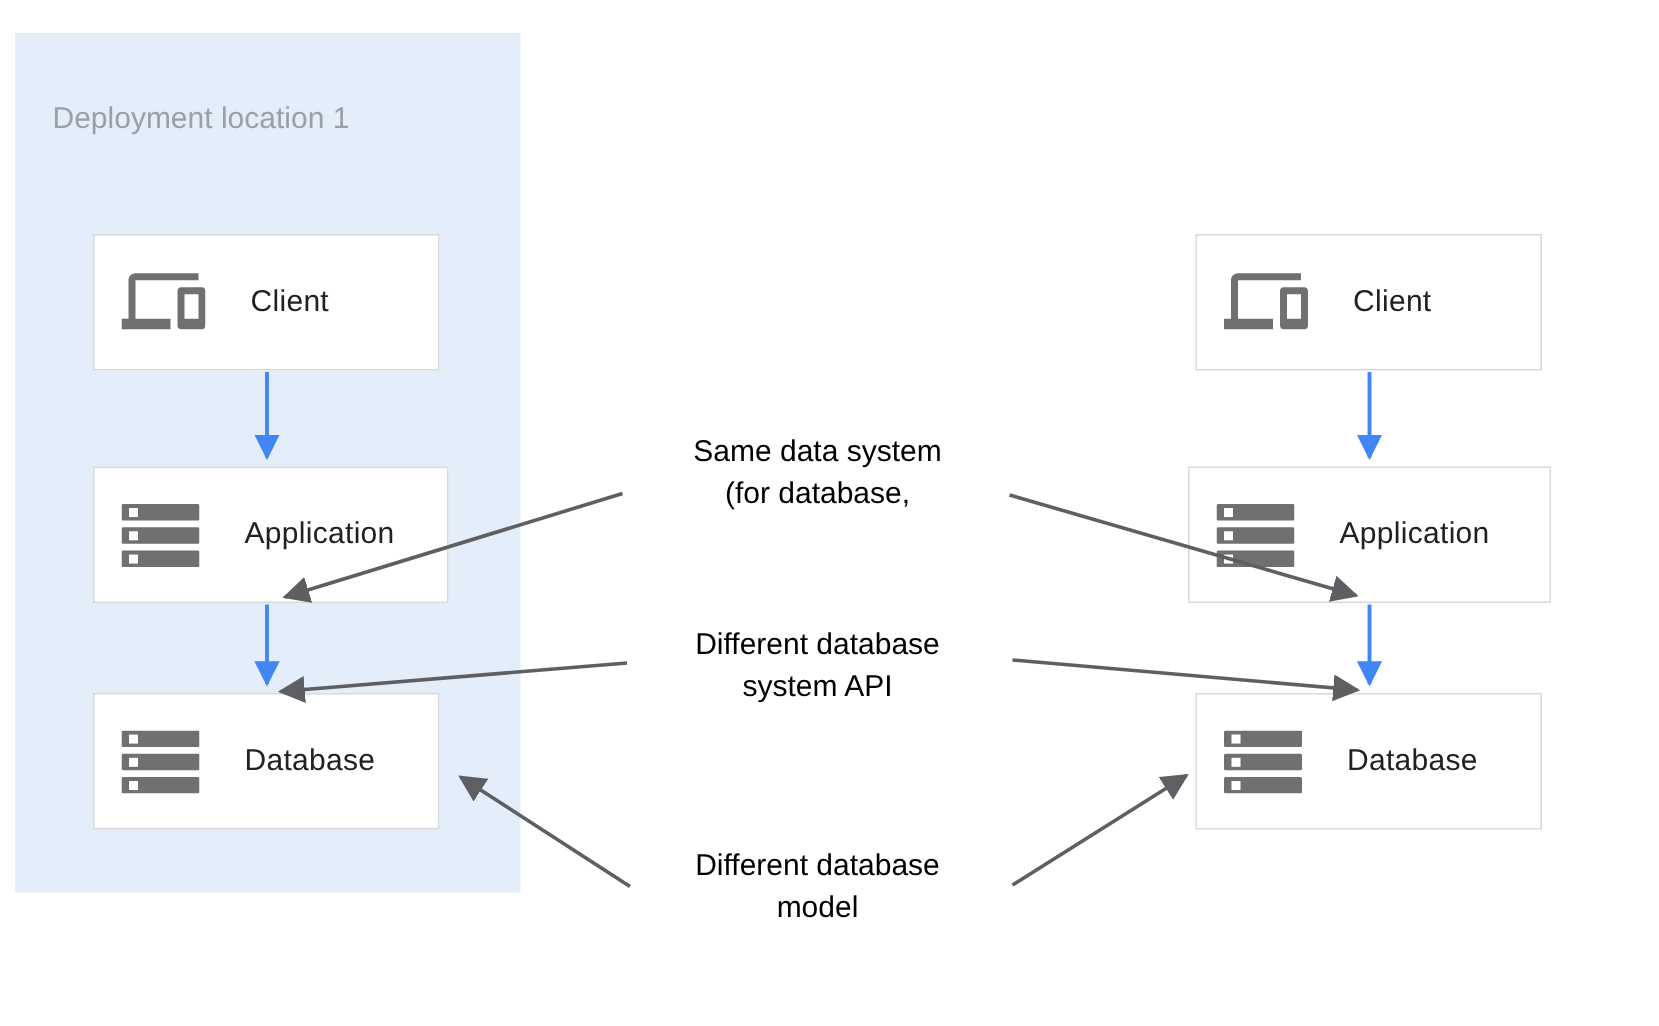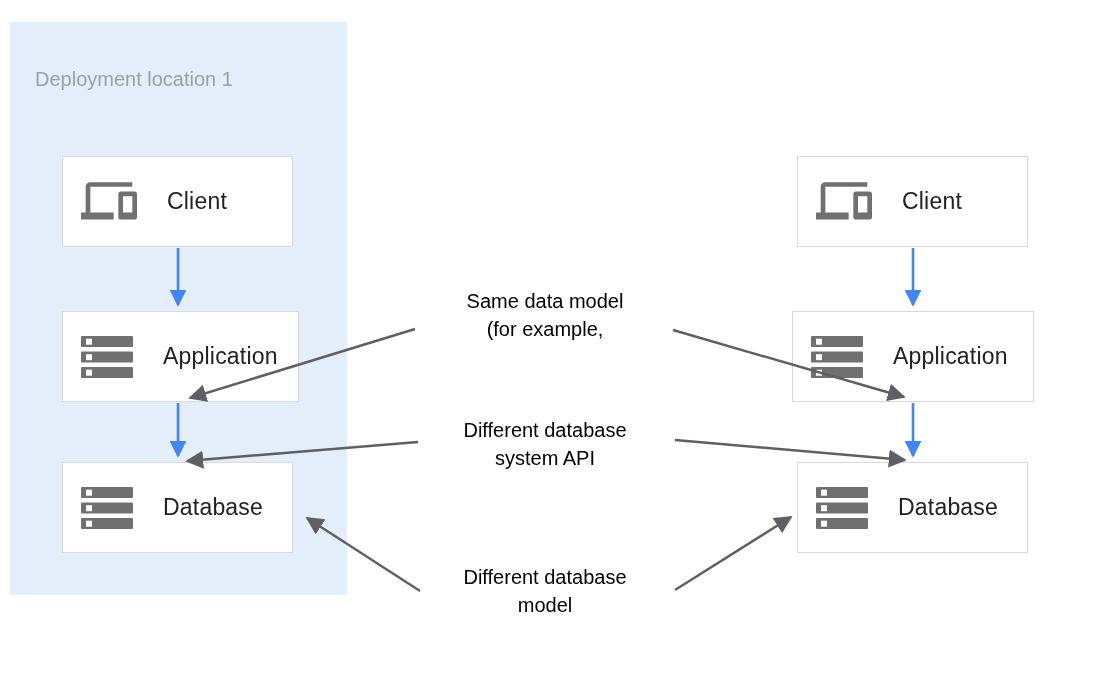--- a/index.html
+++ b/index.html
@@ -14,21 +14,21 @@
   .panel-title{
     position:absolute;top:46px;left:25px;margin:0;
     font-size:20px;font-weight:400;color:#9aa0a6;white-space:nowrap;
   }
   .node{
     position:absolute;background:#ffffff;border:1px solid #d9d9d9;
     box-sizing:border-box;display:flex;align-items:center;padding-left:18px;
   }
   .node .icon{display:inline-flex;flex:0 0 auto;}
   .node .label{
-    margin-left:30px;font-size:23px;color:#202124;letter-spacing:.2px;
+    margin-left:30px;font-size:20px;color:#202124;letter-spacing:.2px;
   }
   .annotation{
     position:absolute;left:385px;width:320px;text-align:center;
     font-size:20px;line-height:28px;color:#000000;
   }
   .annotation span{display:block;}
   .overlay{
     position:absolute;left:0;top:0;width:1106px;height:684px;
     pointer-events:none;
   }
@@ -127,22 +127,22 @@
             <rect x="5" y="2.7" width="6" height="6"></rect>
             <rect x="5" y="18.2" width="6" height="6"></rect>
             <rect x="5" y="33.7" width="6" height="6"></rect>
           </g>
         </svg>
     </span>
     <span class="label">Database</span>
   </div>
 
   <div class="annotation" style="top:287px">
-    <span>Same data model</span>
-    <span>(for example,</span>
+    <span>Same data system</span>
+    <span>(for database,</span>
   </div>
 
   <div class="annotation" style="top:416px">
     <span>Different database</span>
     <span>system API</span>
   </div>
 
   <div class="annotation" style="top:563px">
     <span>Different database</span>
     <span>model</span>

